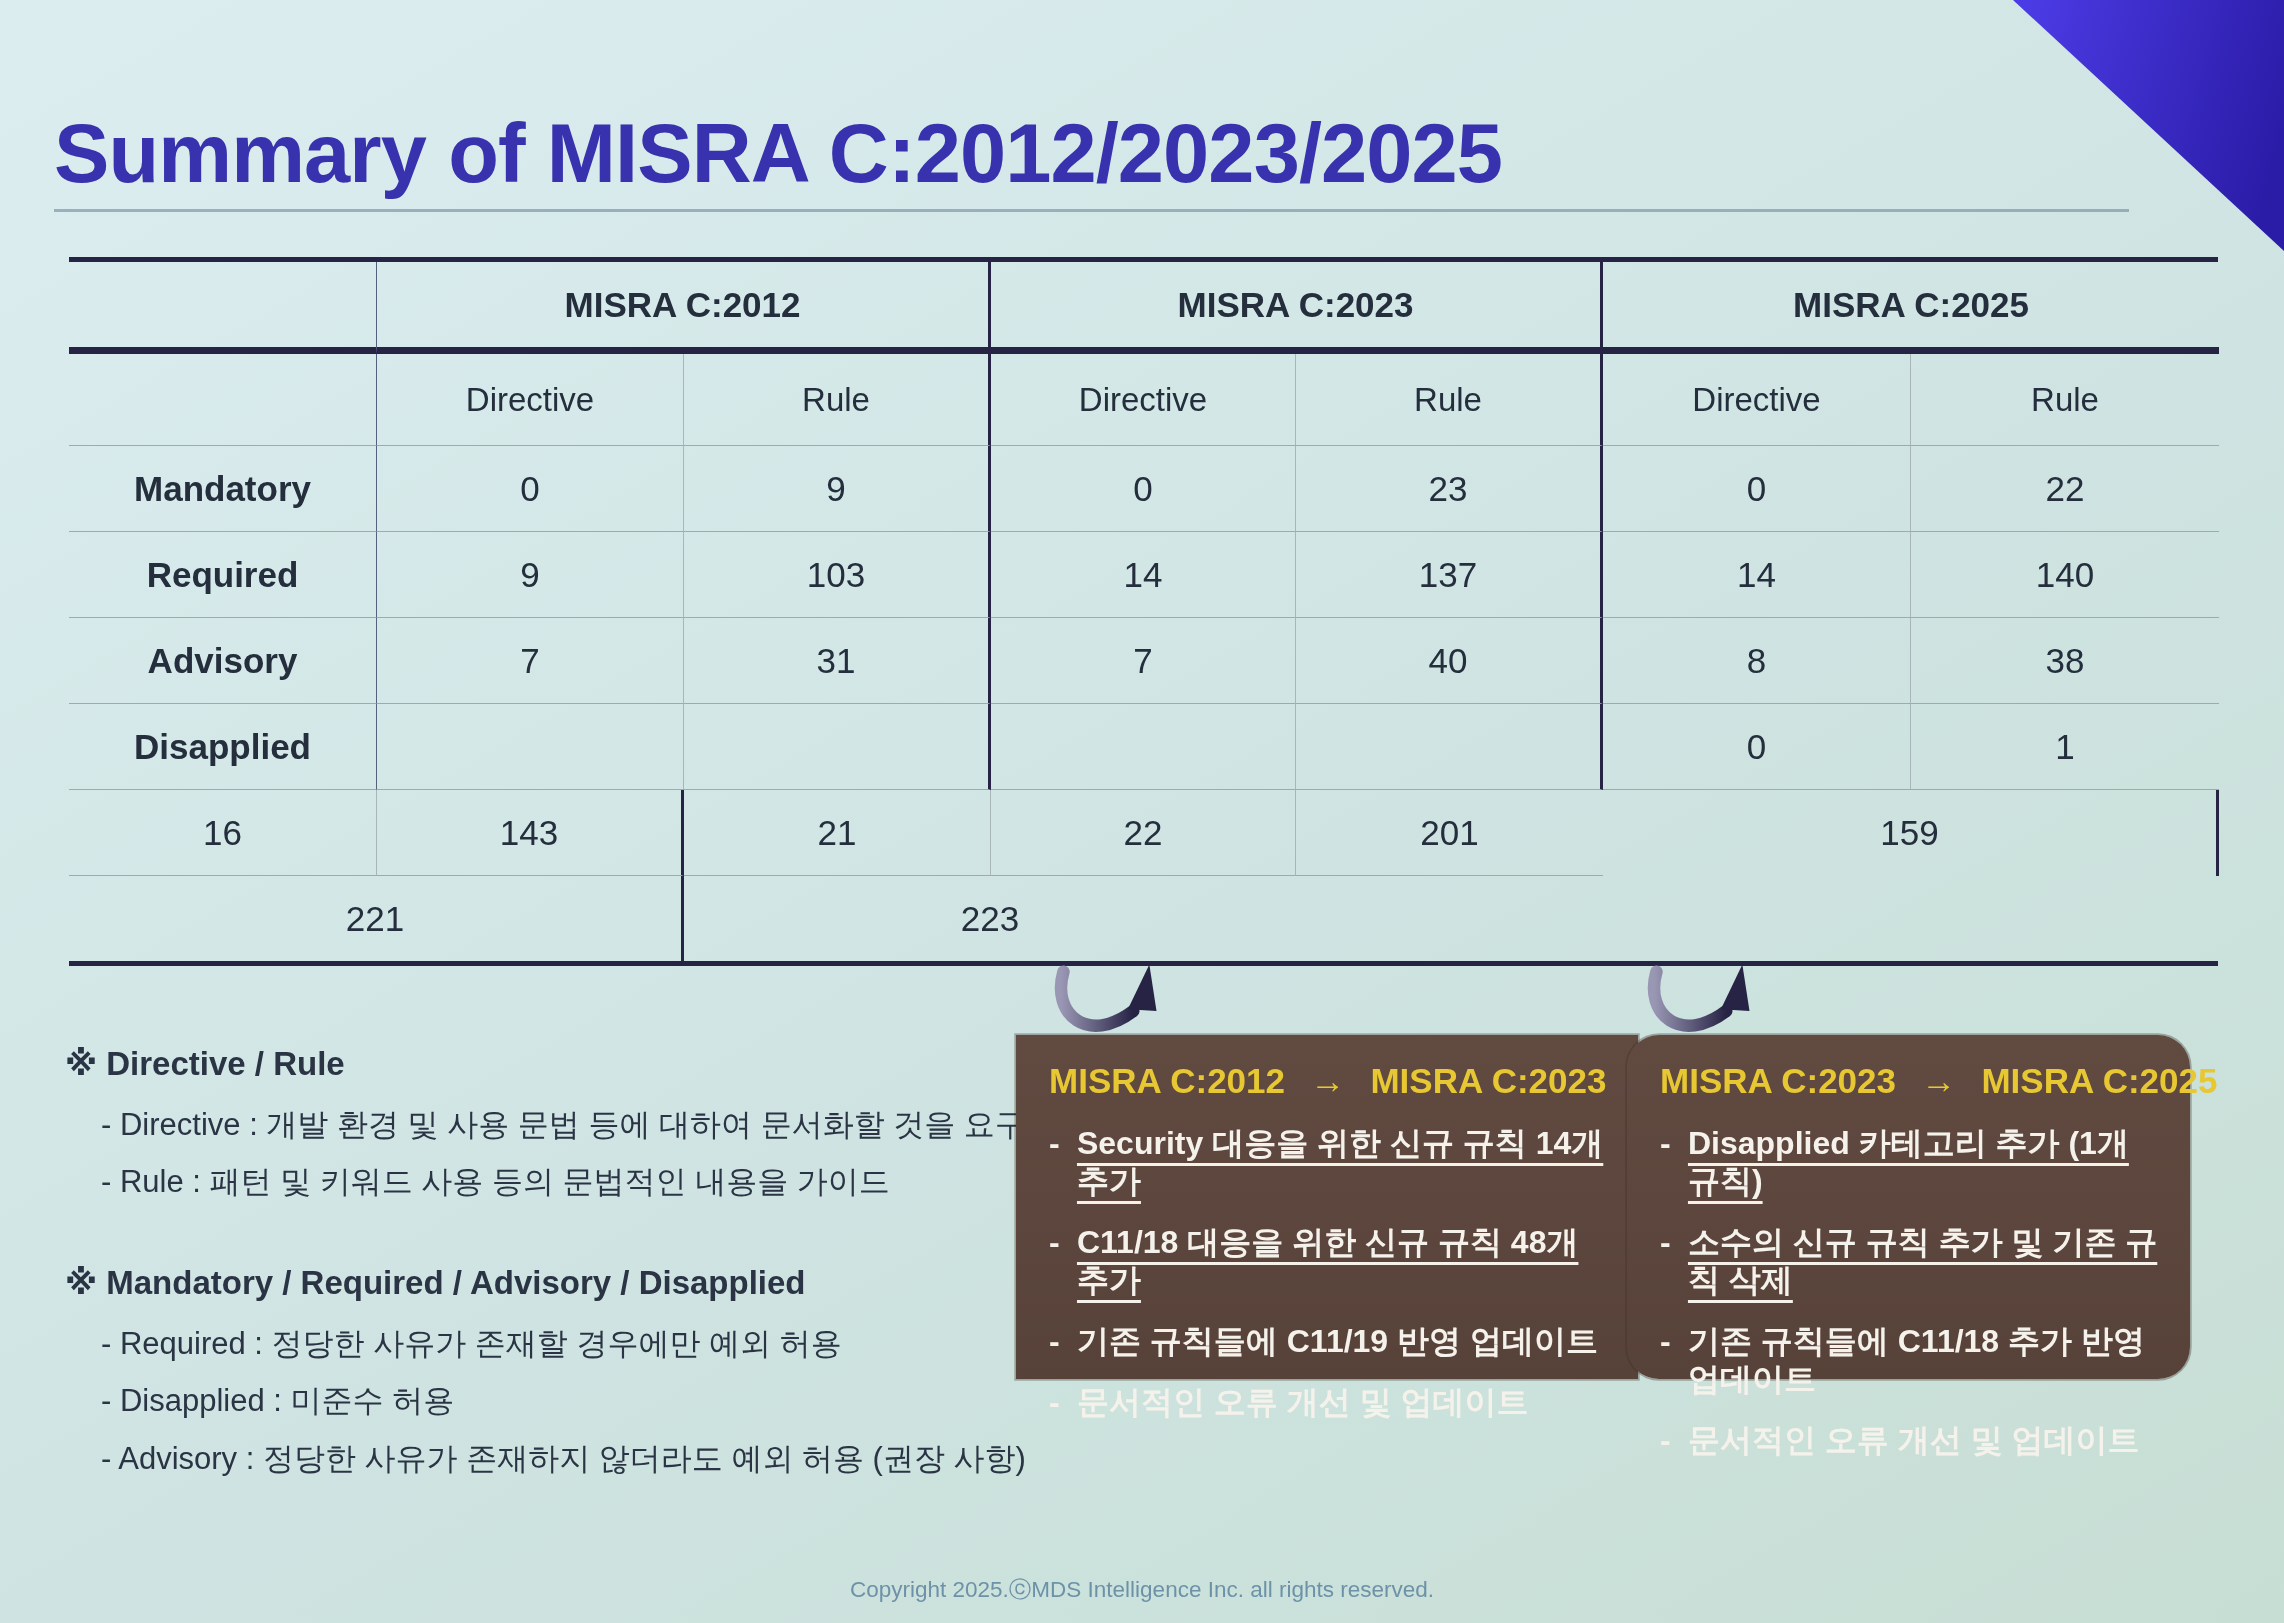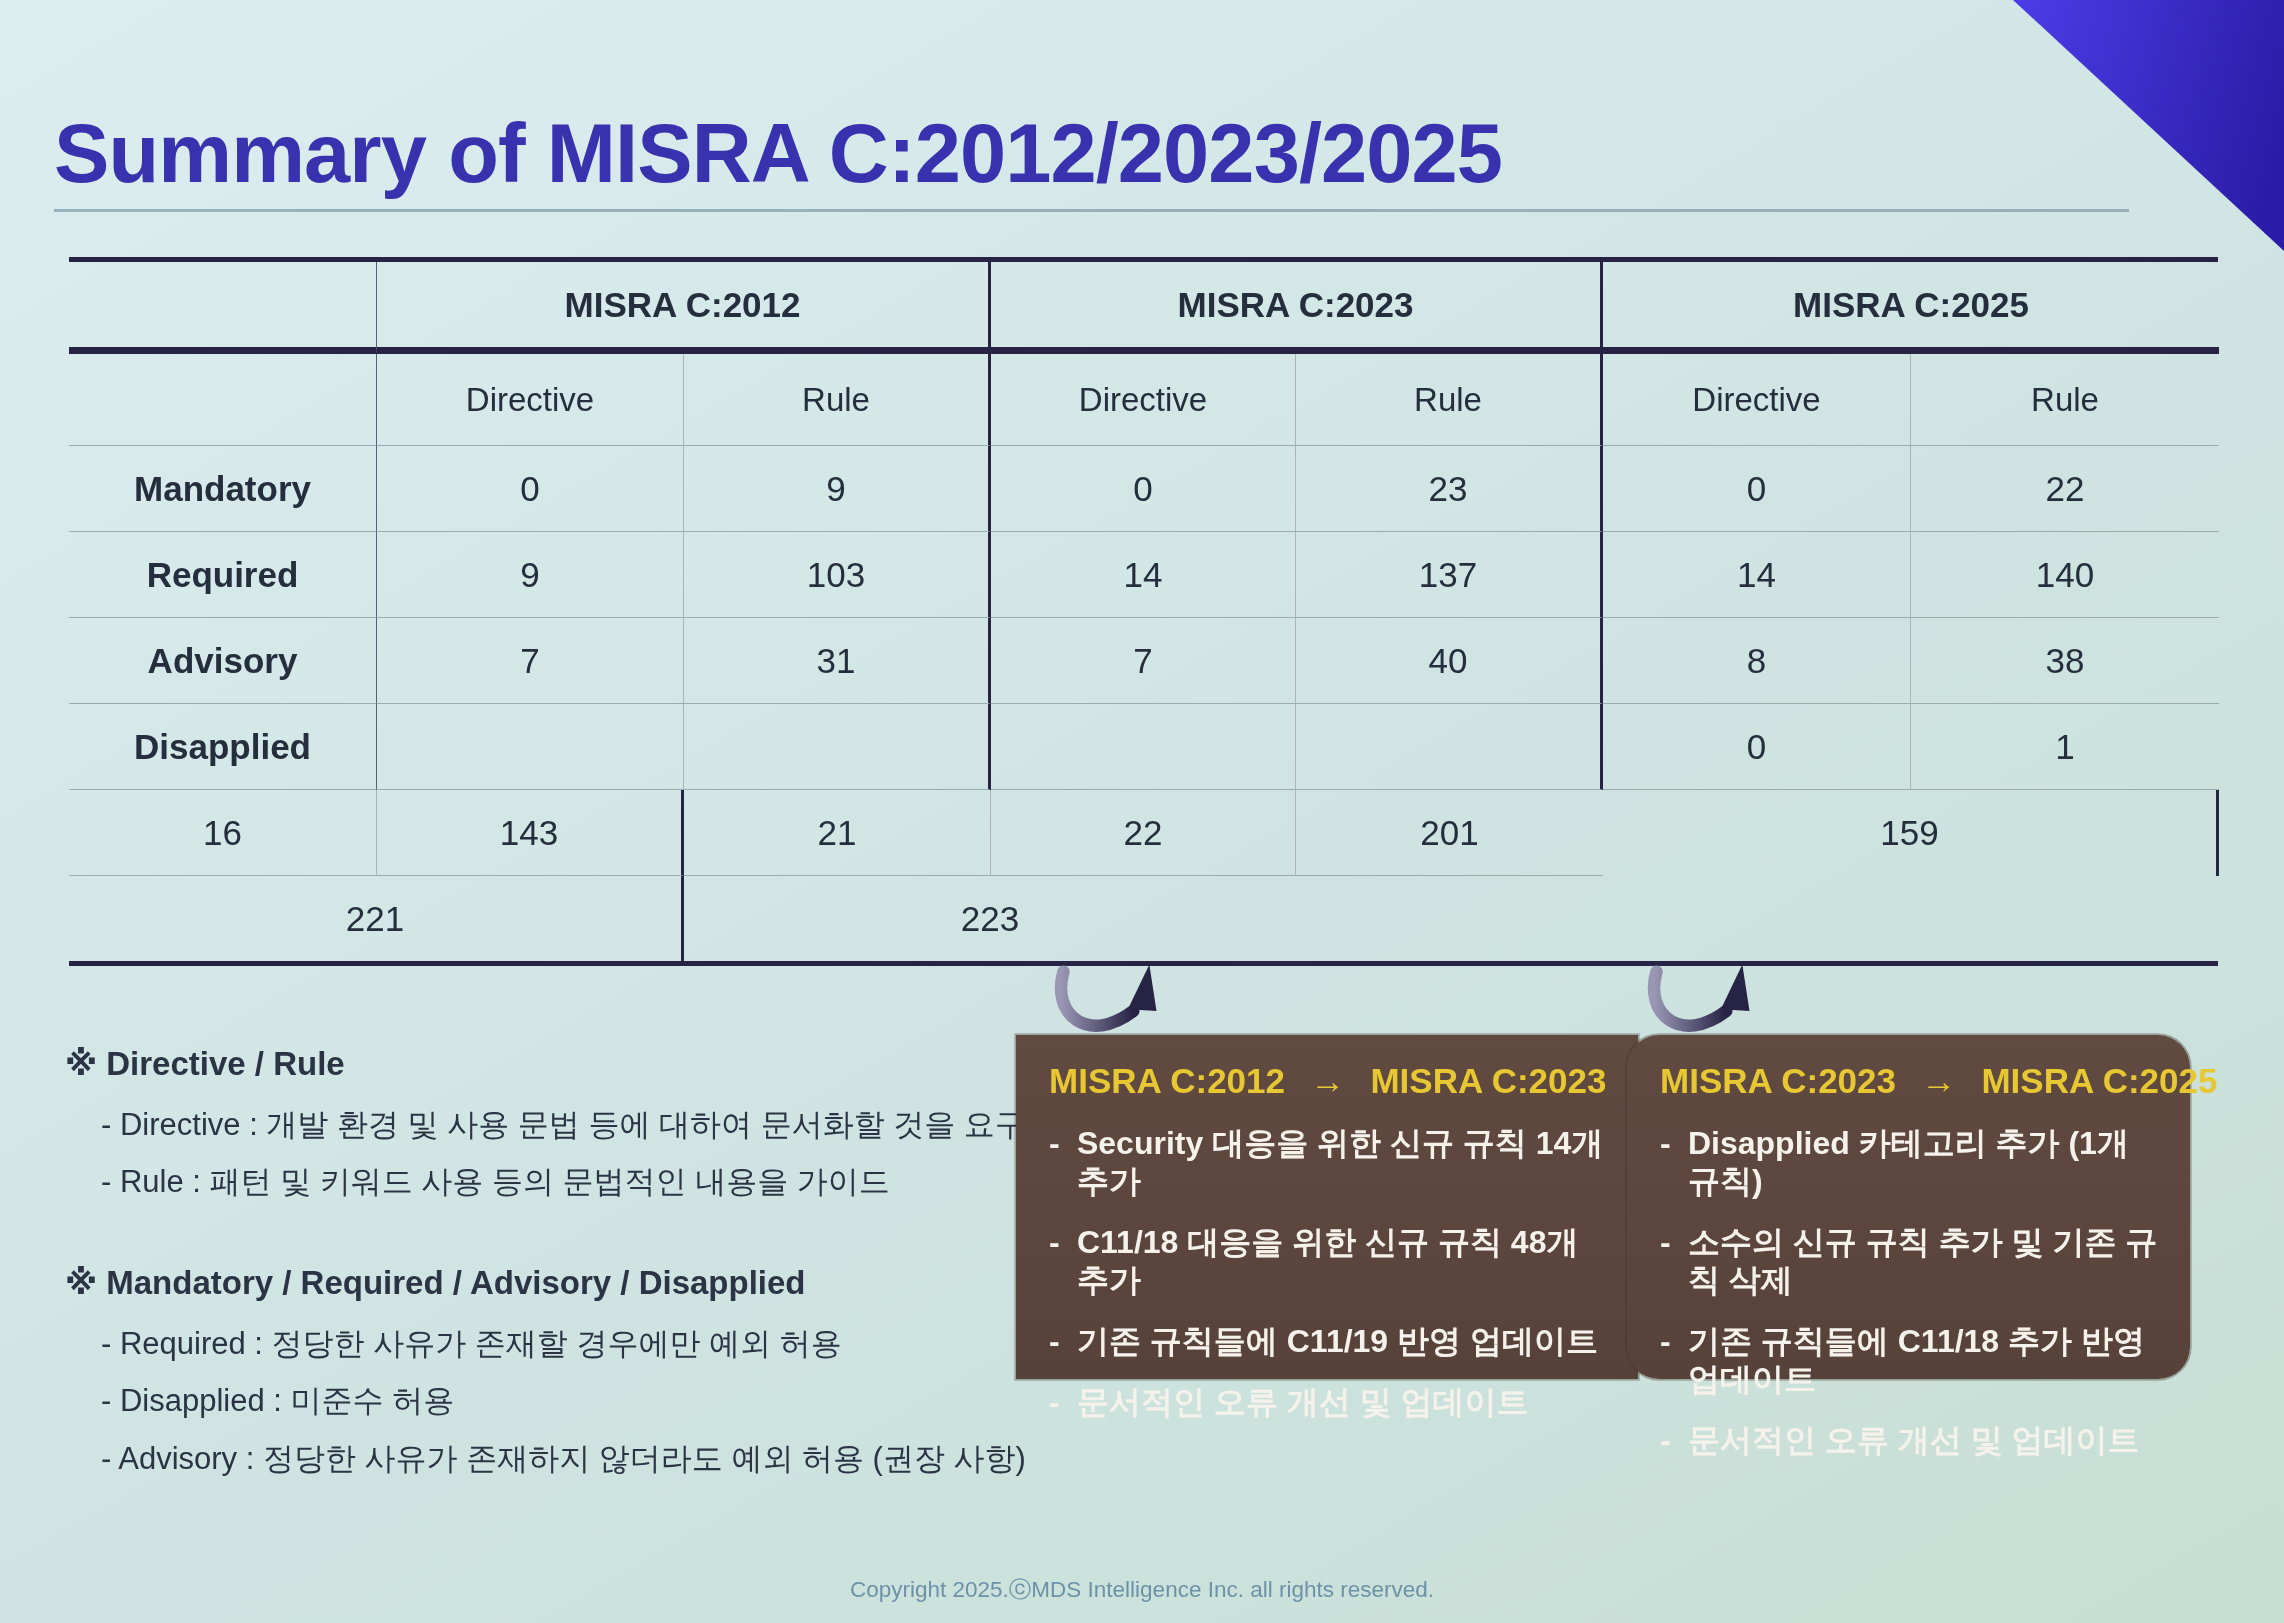--- a/index.html
+++ b/index.html
@@ -89,20 +89,21 @@
     color:var(--yellow);font-size:35px;font-weight:600;white-space:nowrap;
     margin-bottom:12px;letter-spacing:0;
   }
   .callout-title .arr{margin:0 15.5px;}
   .bullet{
     display:flex;gap:17.3px;margin-top:22.5px;color:var(--white);
     font-size:32px;font-weight:600;line-height:1.2;
   }
   .bullet .dash{flex:0 0 auto;}
   .bullet.u .bullet-text{
+    text-decoration:underline;
     text-decoration-thickness:2.6px;
     text-underline-offset:8.6px;
   }
   
   .slide-footer{
     position:absolute;left:0;top:1574px;width:100%;
     text-align:center;font-size:22.5px;color:var(--footer);
   }
 </style>
 </head>

